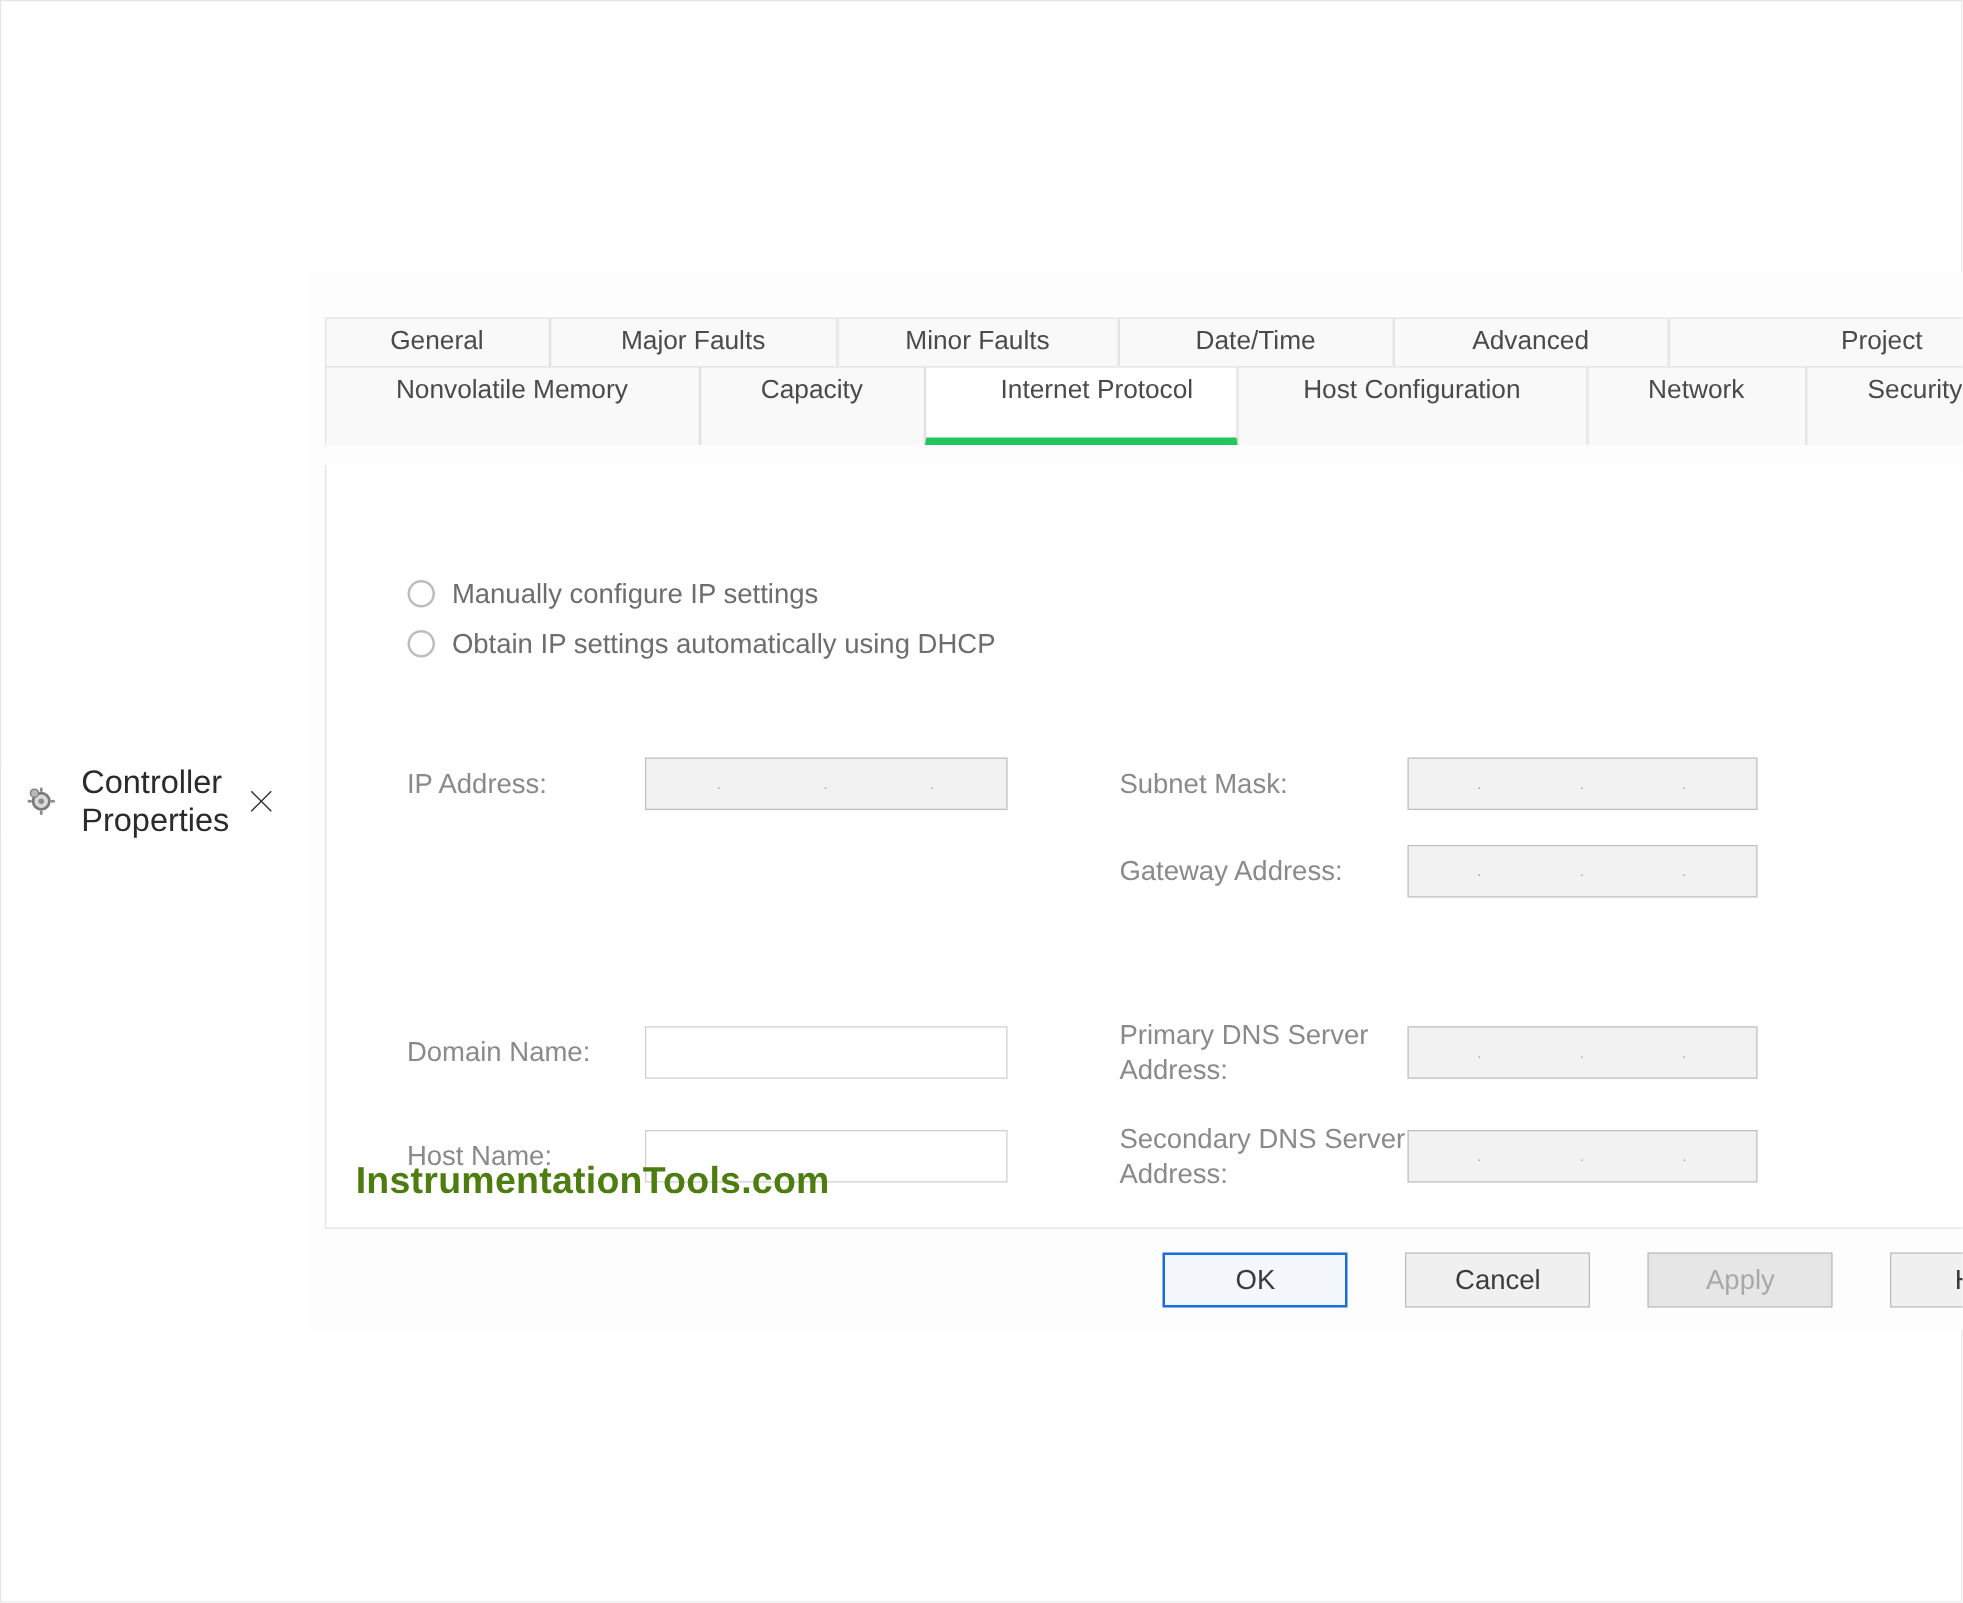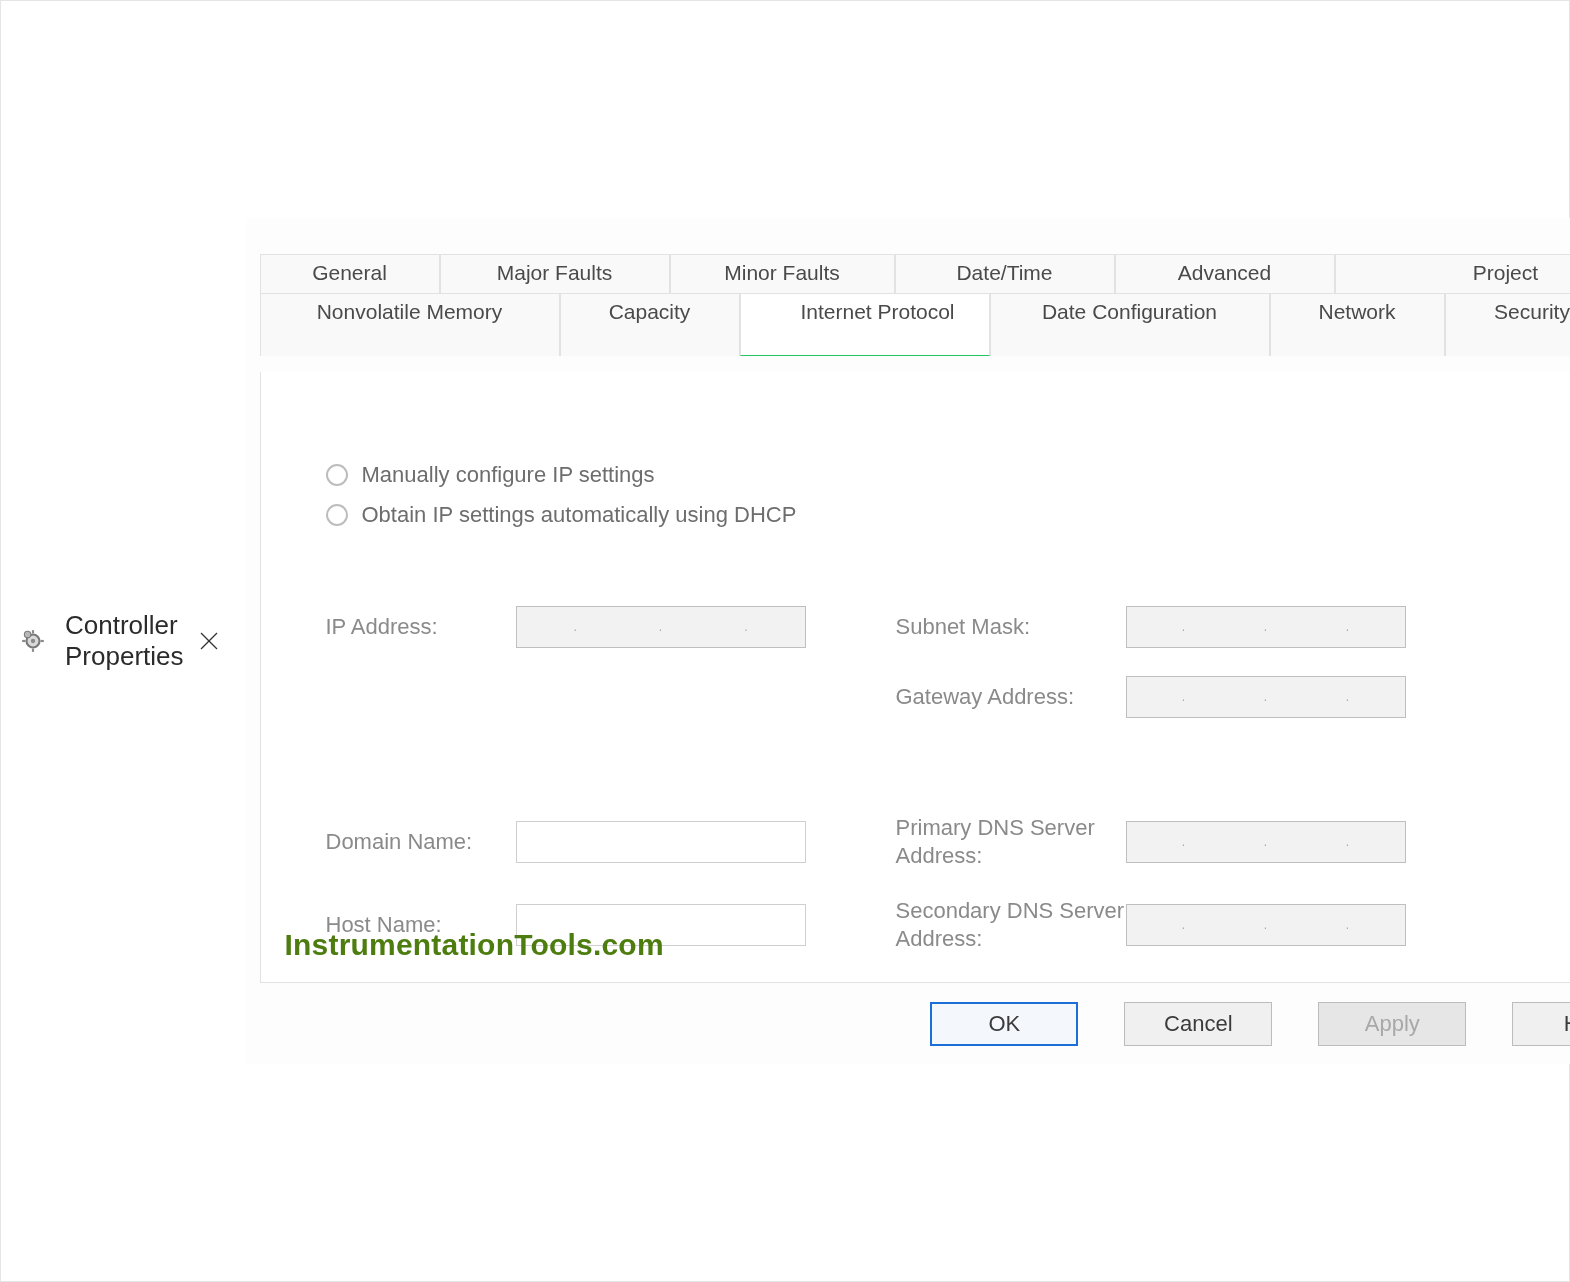--- a/index.html
+++ b/index.html
@@ -76,21 +76,21 @@
     font-size: 21px;
     color: #4a4a4a;
     padding: 6px 0 8px 0;
     text-align: center;
     cursor: default;
     position: relative;
   }
   .tab-row.row1 .tab { border-bottom: 1px solid #e2e2e2; }
   .tab.active {
     background: #ffffff;
-    border-bottom: 1px solid #22c55e;
+    border-bottom: 6px solid #22c55e;
     z-index: 2;
     padding-left: 26px;
   }
   .tab-row.row2 { position: relative; top: -1px; }
 
   .panel {
     flex: 1;
     border: 1px solid #e2e2e2;
     border-top: none;
     margin: 0 6px;
@@ -220,21 +220,21 @@
         <div class="tab" style="flex:0 0 230px">Major Faults</div>
         <div class="tab" style="flex:0 0 225px">Minor Faults</div>
         <div class="tab" style="flex:0 0 220px">Date/Time</div>
         <div class="tab" style="flex:0 0 220px">Advanced</div>
         <div class="tab" style="flex:1">Project</div>
       </div>
       <div class="tab-row row2">
         <div class="tab" style="flex:0 0 300px">Nonvolatile Memory</div>
         <div class="tab" style="flex:0 0 180px">Capacity</div>
         <div class="tab active" style="flex:0 0 250px">Internet Protocol</div>
-        <div class="tab" style="flex:0 0 280px">Date Configuration</div>
+        <div class="tab" style="flex:0 0 280px">Host Configuration</div>
         <div class="tab" style="flex:0 0 175px">Network</div>
         <div class="tab" style="flex:0 0 175px">Security</div>
         <div class="tab" style="flex:1">Alarm Log</div>
       </div>
     </div>
 
     <div class="panel">
 
       <div class="radio-row disabled">
         <span class="radio-circle"></span>

